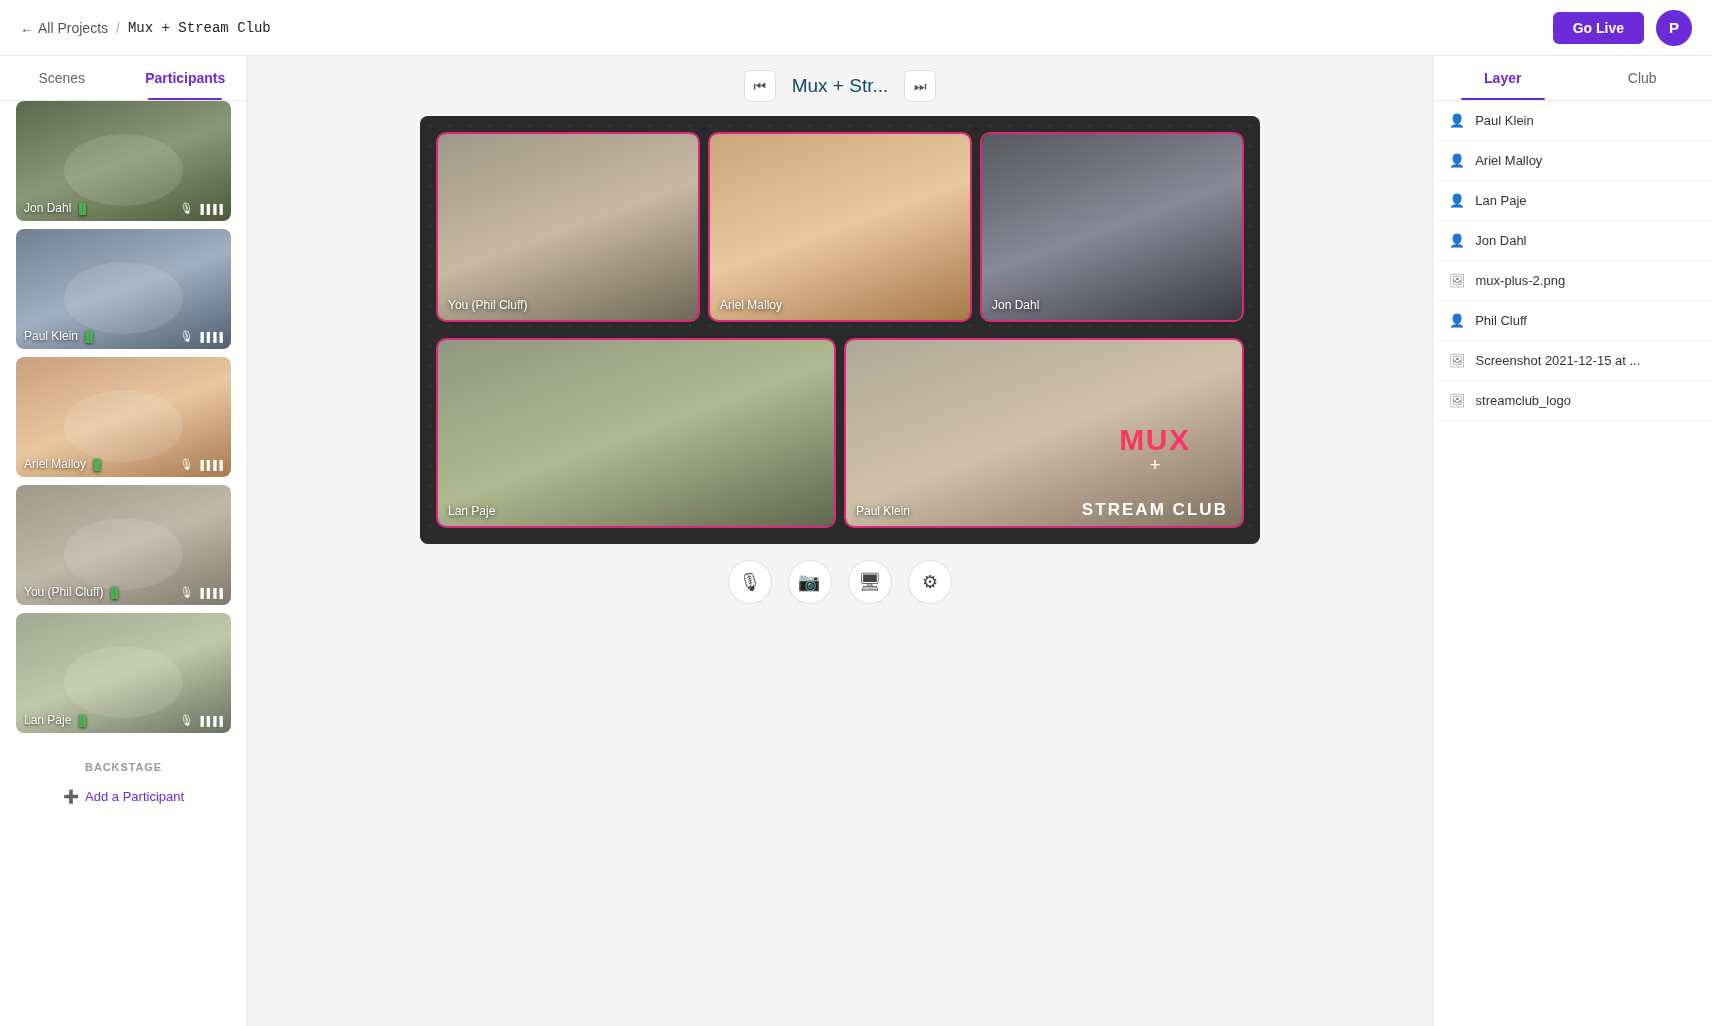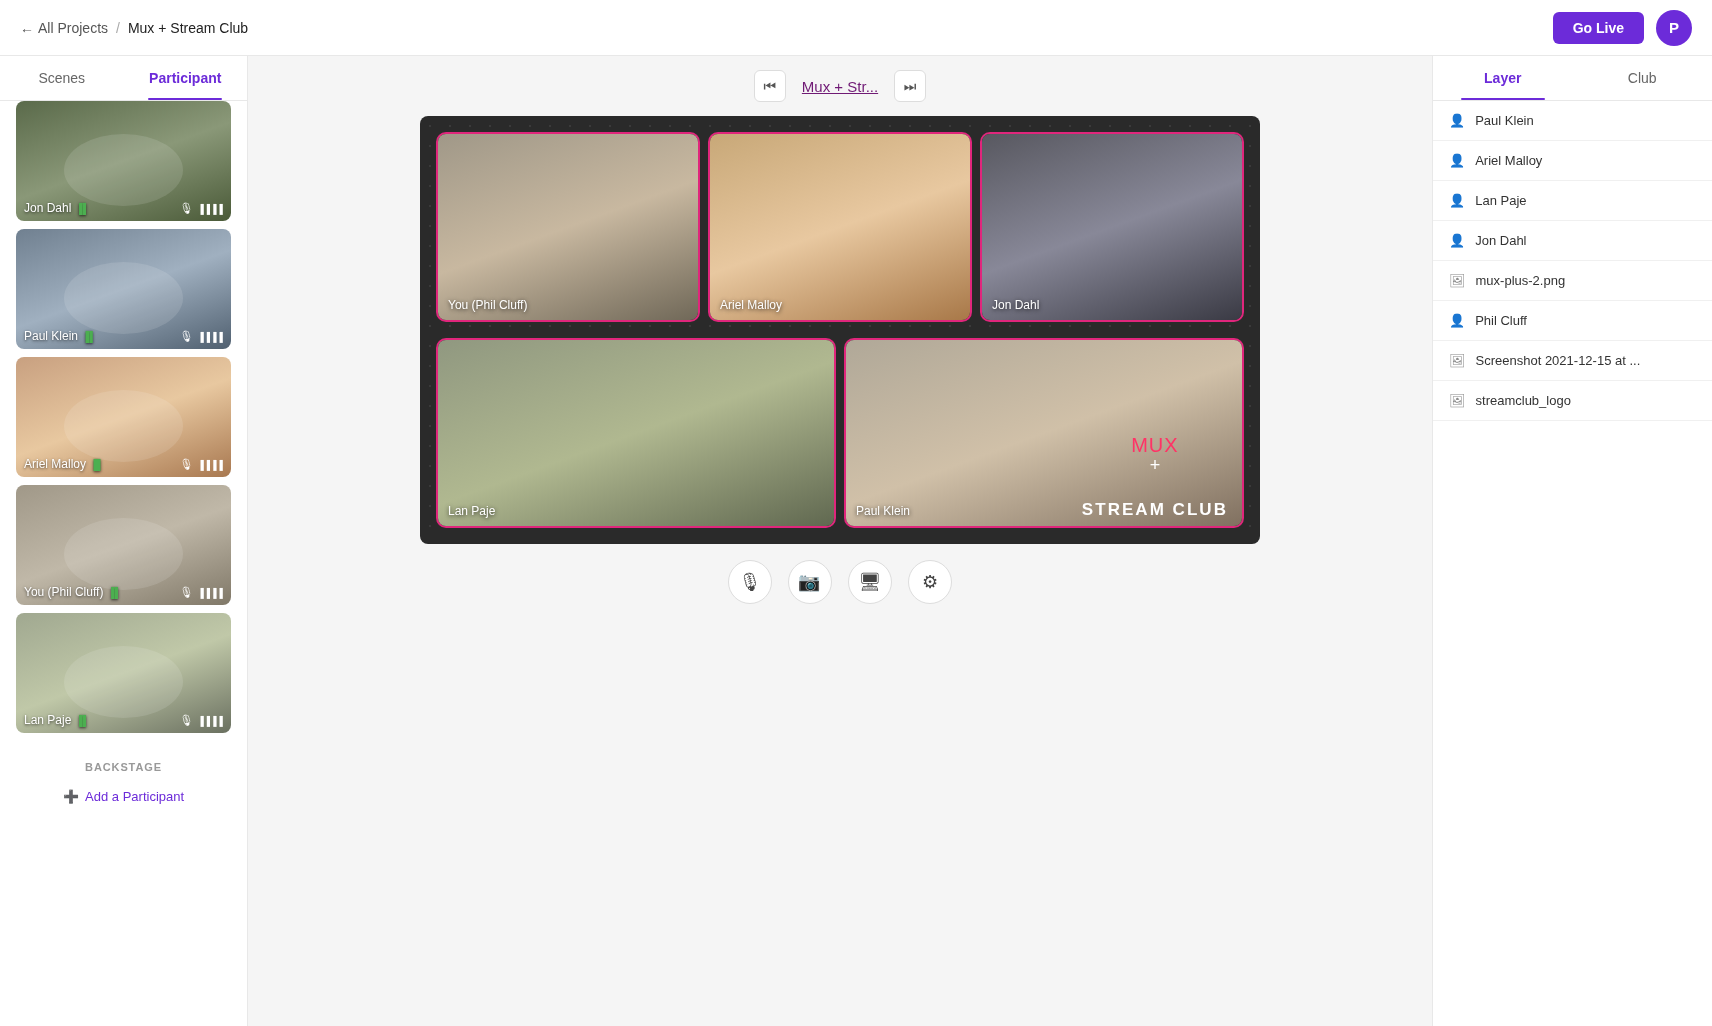--- a/index.html
+++ b/index.html
@@ -7,21 +7,21 @@
 
     
     .header {
       display: flex; align-items: center; justify-content: space-between;
       padding: 0 20px; height: 56px; background: #fff; border-bottom: 1px solid #e8e8e8;
       flex-shrink: 0;
     }
     .header-left { display: flex; align-items: center; gap: 8px; }
     .back-link { display: flex; align-items: center; gap: 4px; color: #555; font-size: 14px; cursor: pointer; text-decoration: none; }
     .breadcrumb-sep { color: #aaa; font-size: 14px; }
-    .breadcrumb-current { font-size: 14px; color: #222; font-weight: 500; }
+    .breadcrumb-current { font-size: 14px; color: #222; font-weight: 500; font-family: Liberation Mono, monospace; }
     .go-live-btn {
       background: #6c2bd9; color: #fff; border: none; border-radius: 6px;
       padding: 8px 20px; font-size: 14px; font-weight: 600; cursor: pointer;
     }
     .avatar-circle {
       width: 36px; height: 36px; border-radius: 50%; background: #6c2bd9;
       color: #fff; display: flex; align-items: center; justify-content: center;
       font-weight: 700; font-size: 15px; margin-left: 12px;
     }
 
@@ -84,21 +84,21 @@
       background: #f5f5f5; overflow: hidden;
     }
     .top-bar {
       display: flex; align-items: center; gap: 16px; padding: 14px 0;
     }
     .nav-btn {
       width: 32px; height: 32px; border: 1px solid #ddd; border-radius: 6px;
       background: #fff; cursor: pointer; display: flex; align-items: center; justify-content: center;
       color: #555; font-size: 14px;
     }
-    .scene-name { font-size: 15px; font-weight: 500; color: #701a75; text-decoration: underline; }
+    .scene-name { font-size: 19px; font-weight: 500; color: #0c4a6e; }
 
     .video-stage {
       width: 840px; background: #2a2a2a; border-radius: 8px; overflow: hidden;
       position: relative; flex-shrink: 0;
       background-image: radial-gradient(circle, #3a3a3a 1px, transparent 1px);
       background-size: 20px 20px;
     }
     .video-grid {
       display: grid; grid-template-columns: 1fr 1fr 1fr; grid-template-rows: auto auto;
       gap: 8px; padding: 16px; padding-bottom: 8px;
@@ -187,21 +187,21 @@
 </div>
 
 <div class="main-content">
 
   <div class="left-sidebar">
     <div class="sidebar-tabs">
       <div class="sidebar-tab">
         <span>Scenes</span>
       </div>
       <div class="sidebar-tab active">
-        <span>Participant</span>
+        <span>Participants</span>
       </div>
     </div>
 
     <div style="overflow-y:auto;flex:1;">
 
       <div class="participant-thumb">
         <div class="person-silhouette person-bg-1" style="background: linear-gradient(160deg,#5a6a4a,#8a9878,#4a5a38);">
           <div style="width:55%;height:60%;border-radius:50%;background:rgba(255,255,255,0.12);margin-top:8%;"></div>
         </div>
         <div class="thumb-label">
@@ -332,21 +332,21 @@
 
         <div class="video-cell-bottom" style="border-radius:10px;overflow:hidden;position:relative;border:2px solid #e0267c;background:#1a1a1a;height:190px;">
           <div style="width:100%;height:100%;background:linear-gradient(160deg,#b0a898,#d0c0a8,#807060);">
           </div>
           <div class="video-label">
             <span>Paul Klein</span>
           </div>
         </div>
 
         <div class="mux-logo" style="grid-column:span 2;position:absolute;bottom:24px;right:32px;">
-          <div style="font-size:20px;font-weight:400;color:#ff3366;letter-spacing:0.05em;margin-top:36px;">MUX</div>
+          <div style="font-size:30px;font-weight:700;color:#ff3366;letter-spacing:0.05em;margin-top:36px;">MUX</div>
           <div style="font-size:18px;color:#fff;font-weight:300;">+</div>
           <div style="font-size:17px;font-weight:800;color:#fff;letter-spacing:0.12em;margin-top:26px;">STREAM CLUB</div>
         </div>
       </div>
     </div>
 
     <div class="bottom-controls">
       <button class="ctrl-btn">
         <span>🎙</span>
       </button>

